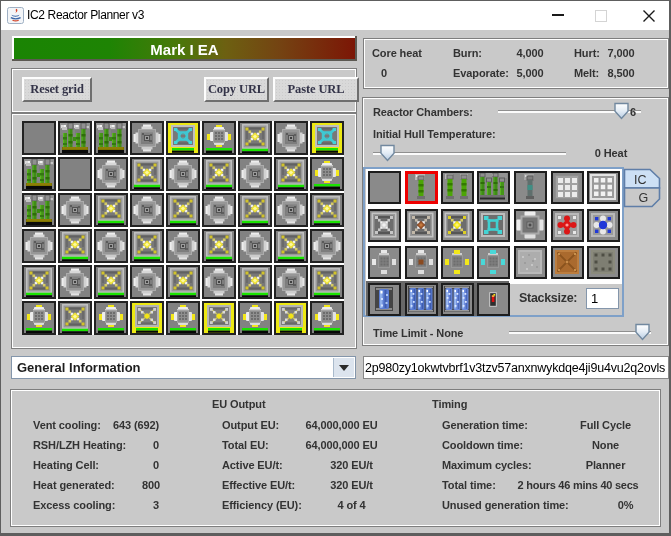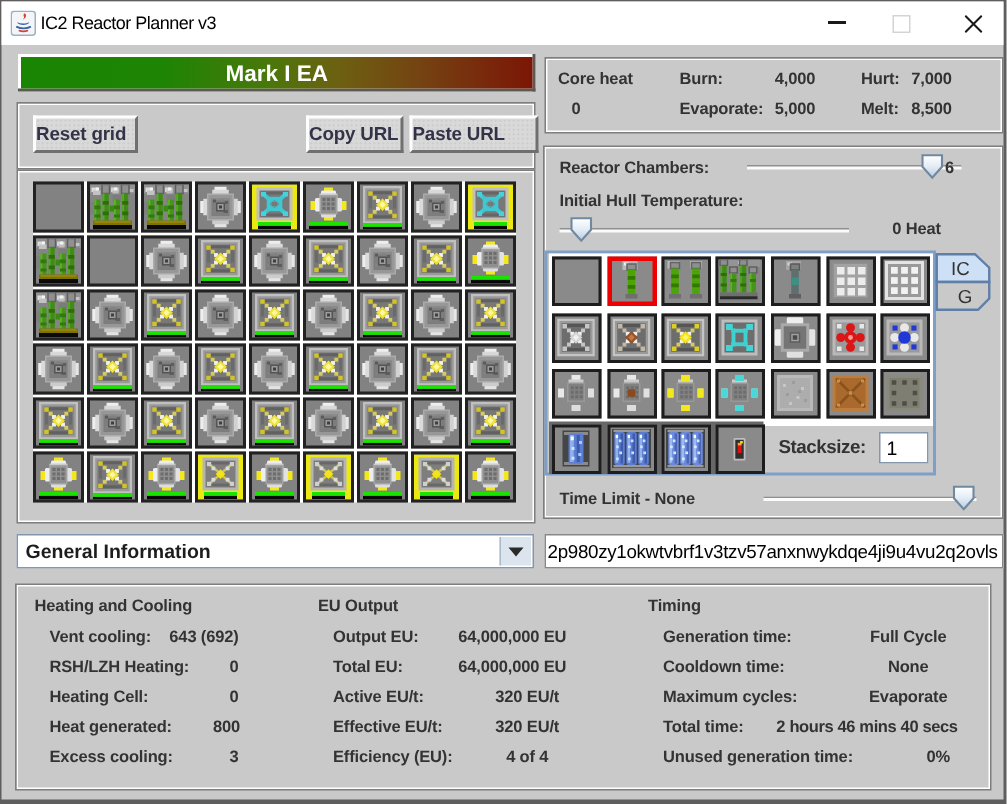--- a/index.html
+++ b/index.html
@@ -2,21 +2,21 @@
 <html><head>
 <meta charset="utf-8">
 <style>
 * { margin:0; padding:0; box-sizing:border-box; }
 html,body { width:671px; height:536px; }
 body { font-family:"Liberation Sans", sans-serif; background:#c9c9c9; position:relative; overflow:hidden; }
 #win { position:absolute; left:0; top:0; width:671px; height:536px; border:1px solid #5e5e5e; border-right:2px solid #5e5e5e; border-bottom:3px solid #5e5e5e; background:#c9c9c9; }
 #titlebar { position:absolute; left:0; top:0; width:668px; height:29px; background:#ffffff; }
 #title { position:absolute; left:26px; top:7px; font-size:12px; letter-spacing:-0.35px; color:#000; }
 .etched { position:absolute; border:1px solid #7e7e7e; box-shadow:inset 0 0 0 1px #ffffff; }
-.btn { position:absolute; background:#d9d9d9; background-image:radial-gradient(#cccccc 0.8px, transparent 0.8px); background-size:3px 3px; border-top:2px solid #fdfdfd; border-left:2px solid #fdfdfd; border-right:2px solid #6f6f6f; border-bottom:2px solid #6f6f6f; font-weight:bold; font-size:12.5px; letter-spacing:-0.1px; color:#333348; text-align:left; white-space:nowrap; }
+.btn { position:absolute; background:#d9d9d9; background-image:radial-gradient(#cccccc 0.8px, transparent 0.8px); background-size:3px 3px; border-top:2px solid #fdfdfd; border-left:2px solid #fdfdfd; border-right:2px solid #6f6f6f; border-bottom:2px solid #6f6f6f; font-weight:bold; font-size:12.5px; letter-spacing:-0.1px; color:#333348; text-align:center; white-space:nowrap;font-family:Liberation Serif, serif; }
 .bl { position:absolute; font-weight:bold; font-size:11px; letter-spacing:-0.1px; color:#333333; white-space:nowrap; }
 .rt { text-align:center; }
 #banner { position:absolute; left:11px; top:35px; width:345px; height:25px; background:#ffffff; border-right:2px solid #5c5952; border-bottom:2px solid #5c5952; }
 #bannerfill { position:absolute; left:2px; top:2px; width:341px; height:21px;
   background:linear-gradient(to right,#1a8403 0%,#1e8404 28%,#49780a 48%,#6d6011 62%,#744312 78%,#7c1606 100%); }
 #bannertext { position:absolute; left:0; top:3px; width:341px; text-align:center; font-weight:bold; font-size:15px; color:#ffffff; }
 #gridwrap { position:absolute; left:21px; top:120px; width:322px; height:214px; background:#ffffff; }
 .cell { position:absolute; width:34px; height:34px; background:#828282; border:2px solid #222222; }
 .cell svg { position:absolute; left:0; top:0; }
 #palwhite { position:absolute; left:365px; top:168px; width:256px; height:115px; background:#ffffff; }
@@ -1050,21 +1050,20 @@
 
  <div id="combo">
       <div class="txt">General Information</div>
       <div class="arr"></div>
     </div>
  <div id="urlfield">
       <span>2p980zy1okwtvbrf1v3tzv57anxnwykdqe4ji9u4vu2q2ovls</span>
     </div>
 
  <div class="etched" style="left:9px;top:388px;width:651px;height:138px"></div>
- <div class="bl" style="left:22px;top:397px">Heating and Cooling</div>
  <div class="bl" style="left:32px;top:418px">Vent cooling:</div>
     <div class="bl rt" style="left:100px;top:418px;width:70px">643 (692)</div>
  <div class="bl" style="left:32px;top:438px">RSH/LZH Heating:</div>
     <div class="bl rt" style="left:140px;top:438px;width:30px">0</div>
  <div class="bl" style="left:32px;top:458px">Heating Cell:</div>
     <div class="bl rt" style="left:140px;top:458px;width:30px">0</div>
  <div class="bl" style="left:32px;top:478px">Heat generated:</div>
     <div class="bl rt" style="left:130px;top:478px;width:40px">800</div>
  <div class="bl" style="left:32px;top:498px">Excess cooling:</div>
     <div class="bl rt" style="left:140px;top:498px;width:30px">3</div>
@@ -1080,18 +1079,18 @@
     <div class="bl rt" style="left:310px;top:478px;width:81px">320 EU/t</div>
  <div class="bl" style="left:221px;top:498px">Efficiency (EU):</div>
     <div class="bl rt" style="left:310px;top:498px;width:81px">4 of 4</div>
 
  <div class="bl" style="left:431px;top:397px">Timing</div>
  <div class="bl" style="left:441px;top:418px">Generation time:</div>
     <div class="bl rt" style="left:560px;top:418px;width:89px">Full Cycle</div>
  <div class="bl" style="left:441px;top:438px">Cooldown time:</div>
     <div class="bl rt" style="left:560px;top:438px;width:89px">None</div>
  <div class="bl" style="left:441px;top:458px">Maximum cycles:</div>
-    <div class="bl rt" style="left:560px;top:458px;width:89px">Evaporate</div>
+    <div class="bl rt" style="left:560px;top:458px;width:89px">Planner</div>
  <div class="bl" style="left:441px;top:478px">Total time:</div>
     <div class="bl rt" style="left:505px;top:478px;width:144px;letter-spacing:-0.25px">2 hours 46 mins 40 secs</div>
  <div class="bl" style="left:441px;top:498px">Unused generation time:</div>
     <div class="bl rt" style="left:600px;top:498px;width:49px">0%</div>
 </div>
 
 </body></html>

